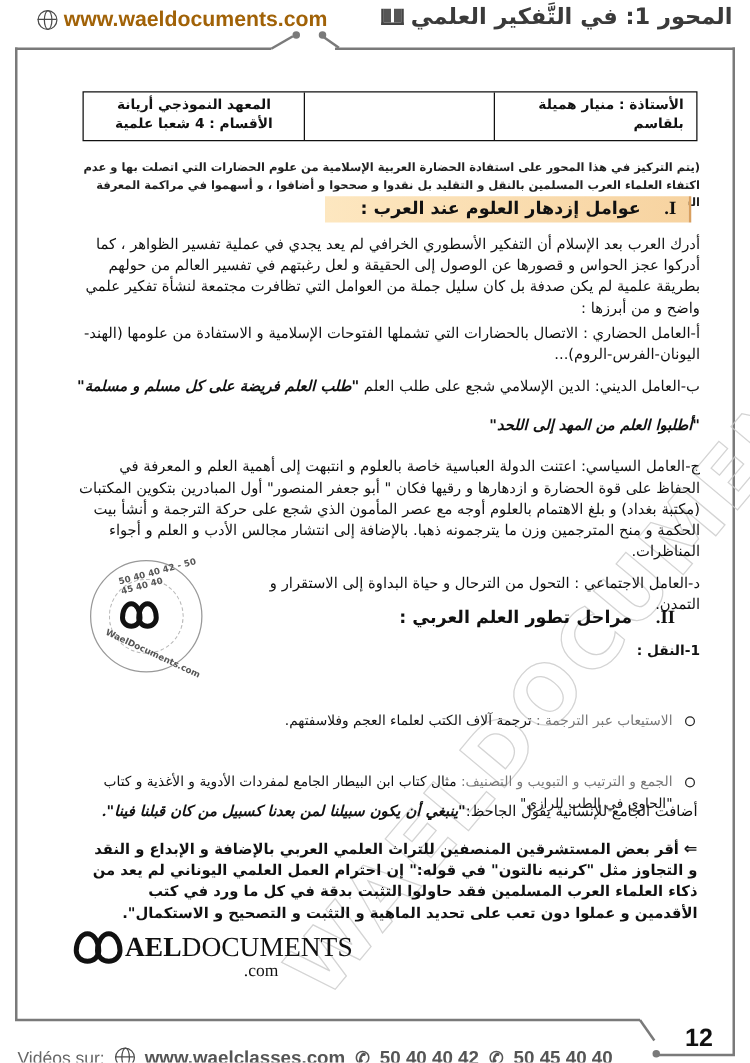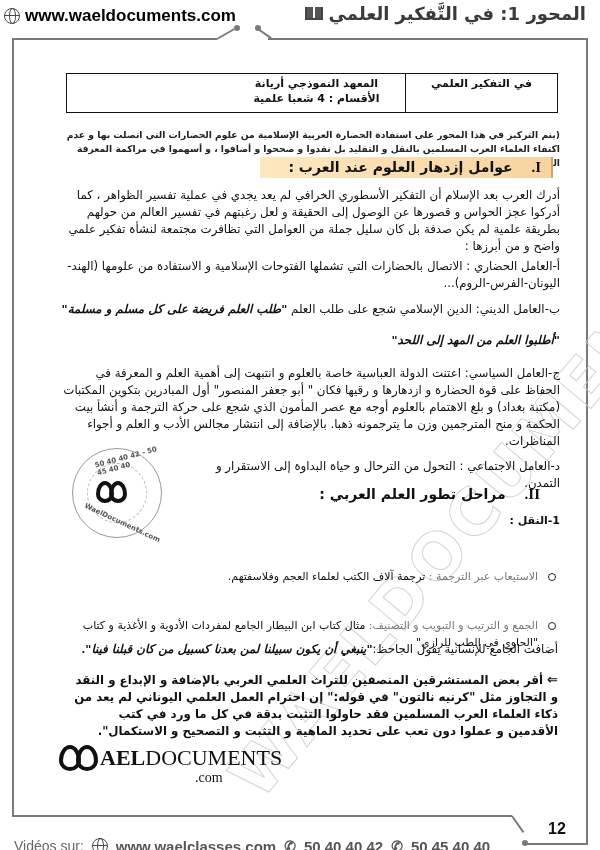--- a/index.html
+++ b/index.html
@@ -1,21 +1,21 @@
 <!DOCTYPE html>
 <html><head>
 <meta charset="utf-8">
 <style>
   * { box-sizing: border-box; margin: 0; padding: 0; }
   html, body { width: 600px; height: 850px; background: #ffffff; overflow: hidden; }
   body { position: relative; font-family: "DejaVu Sans", sans-serif; color: #111; }
 
   
   .top-header { position: absolute; left: 0; top: 0; width: 600px; height: 40px; }
-  .site-url { position: absolute; left: 4px; top: 6px; font-family: "Liberation Sans", sans-serif; font-weight: bold; font-size: 17px; color: #000000; display: flex; align-items: center; gap: 5px; }
+  .site-url { position: absolute; left: 30px; top: 6px; font-family: "Liberation Sans", sans-serif; font-weight: bold; font-size: 17px; color: #a16207; display: flex; align-items: center; gap: 5px; }
   .globe { width: 16px; height: 16px; border: 1.6px solid #4a4a4a; border-radius: 50%; position: relative; display: inline-block; }
   .globe::before { content: ""; position: absolute; left: 4px; top: -1px; width: 5px; height: 14px; border: 1.2px solid #4a4a4a; border-radius: 50%; }
   .globe::after { content: ""; position: absolute; left: -1px; top: 6px; width: 15px; height: 0; border-top: 1.2px solid #4a4a4a; }
   .chapter-title { position: absolute; right: 14px; top: 3px; direction: rtl; font-family: "DejaVu Sans", sans-serif; font-weight: bold; font-size: 18px; color: #3a3a3a; display: flex; align-items: center; gap: 6px; }
   .book-icon { width: 18px; height: 13px; border: 2px solid #444; border-top: none; position: relative; display: inline-block; background: linear-gradient(90deg,#555 0 44%,#fff 44% 56%,#555 56% 100%); }
 
   
   .frame { position: absolute; border-color: #7a7a7a; border-style: solid; }
   .frame-top-left { left: 12px; top: 38px; width: 205px; height: 0; border-width: 2px 0 0 0; }
   .frame-top-right { left: 268px; top: 38px; width: 320px; height: 0; border-width: 2px 0 0 0; }
@@ -71,21 +71,21 @@
   
   .brand { position: absolute; left: 64px; top: 745px; display: flex; align-items: center; }
   .brand-name { font-family: "Liberation Serif", serif; font-size: 22px; color: #111; margin-left: 2px; }
   .brand-name b { font-weight: bold; }
   .brand-com { position: absolute; left: 195px; top: 770px; font-family: "Liberation Serif", serif; font-size: 14px; color: #111; }
 
   
   .footer { position: absolute; left: 14px; top: 822px; height: 24px; display: flex; align-items: center; gap: 8px; font-family: "Liberation Sans", sans-serif; font-weight: bold; font-size: 15px; color: #555; margin-top: 12px; }
   .footer .lbl { font-weight: normal; color: #666; font-size: 14px; }
   .phone-icon { display: inline-block; font-size: 14px; color: #555; }
-  .page-num { position: absolute; left: 548px; top: 820px; font-family: "Liberation Sans", sans-serif; font-weight: bold; font-size: 16px; color: #111; }
+  .page-num { position: absolute; left: 548px; top: 820px; font-family: "Liberation Sans", sans-serif; font-weight: bold; font-size: 20px; color: #111; }
 </style>
 </head>
 <body>
 
 <div class="top-header">
   <div class="site-url">
     <span class="globe"></span>
     <span>www.waeldocuments.com</span>
   </div>
   <div class="chapter-title">
@@ -101,22 +101,24 @@
 <div class="diag" style="left:258px;top:28px;width:16px;transform:rotate(35deg);"></div>
 <div class="frame frame-top-right"></div>
 <div class="frame frame-left"></div>
 <div class="frame frame-right"></div>
 <div class="frame frame-bottom"></div>
 <div class="diag" style="left:512px;top:815px;width:20px;transform:rotate(55deg);"></div>
 <div class="dot" style="left:522px;top:840px;"></div>
 <div class="frame frame-bottom-right"></div>
 
 <div class="info-table">
+  <div class="info-cell cell-teacher">
+    <span>الأستاذة : منيار هميلة بلقاسم</span>
+  </div>
   <div class="info-cell cell-axis">
-    <div>في التفكير العلمي</div>
   </div>
   <div class="info-cell cell-school">
     <div>المعهد النموذجي أريانة</div>
     <div>الأقسام : 4 شعبا علمية</div>
   </div>
 </div>
 
 <div class="watermark-text">WAELDOCUMENTS.COM</div>
 
 <div class="content intro">(يتم التركيز في هذا المحور على استفادة الحضارة العربية الإسلامية من علوم الحضارات التي اتصلت بها و عدم اكتفاء العلماء العرب المسلمين بالنقل و التقليد بل نقدوا و صححوا و أضافوا ، و أسهموا في مراكمة المعرفة العلمية الانسانية ).</div>

